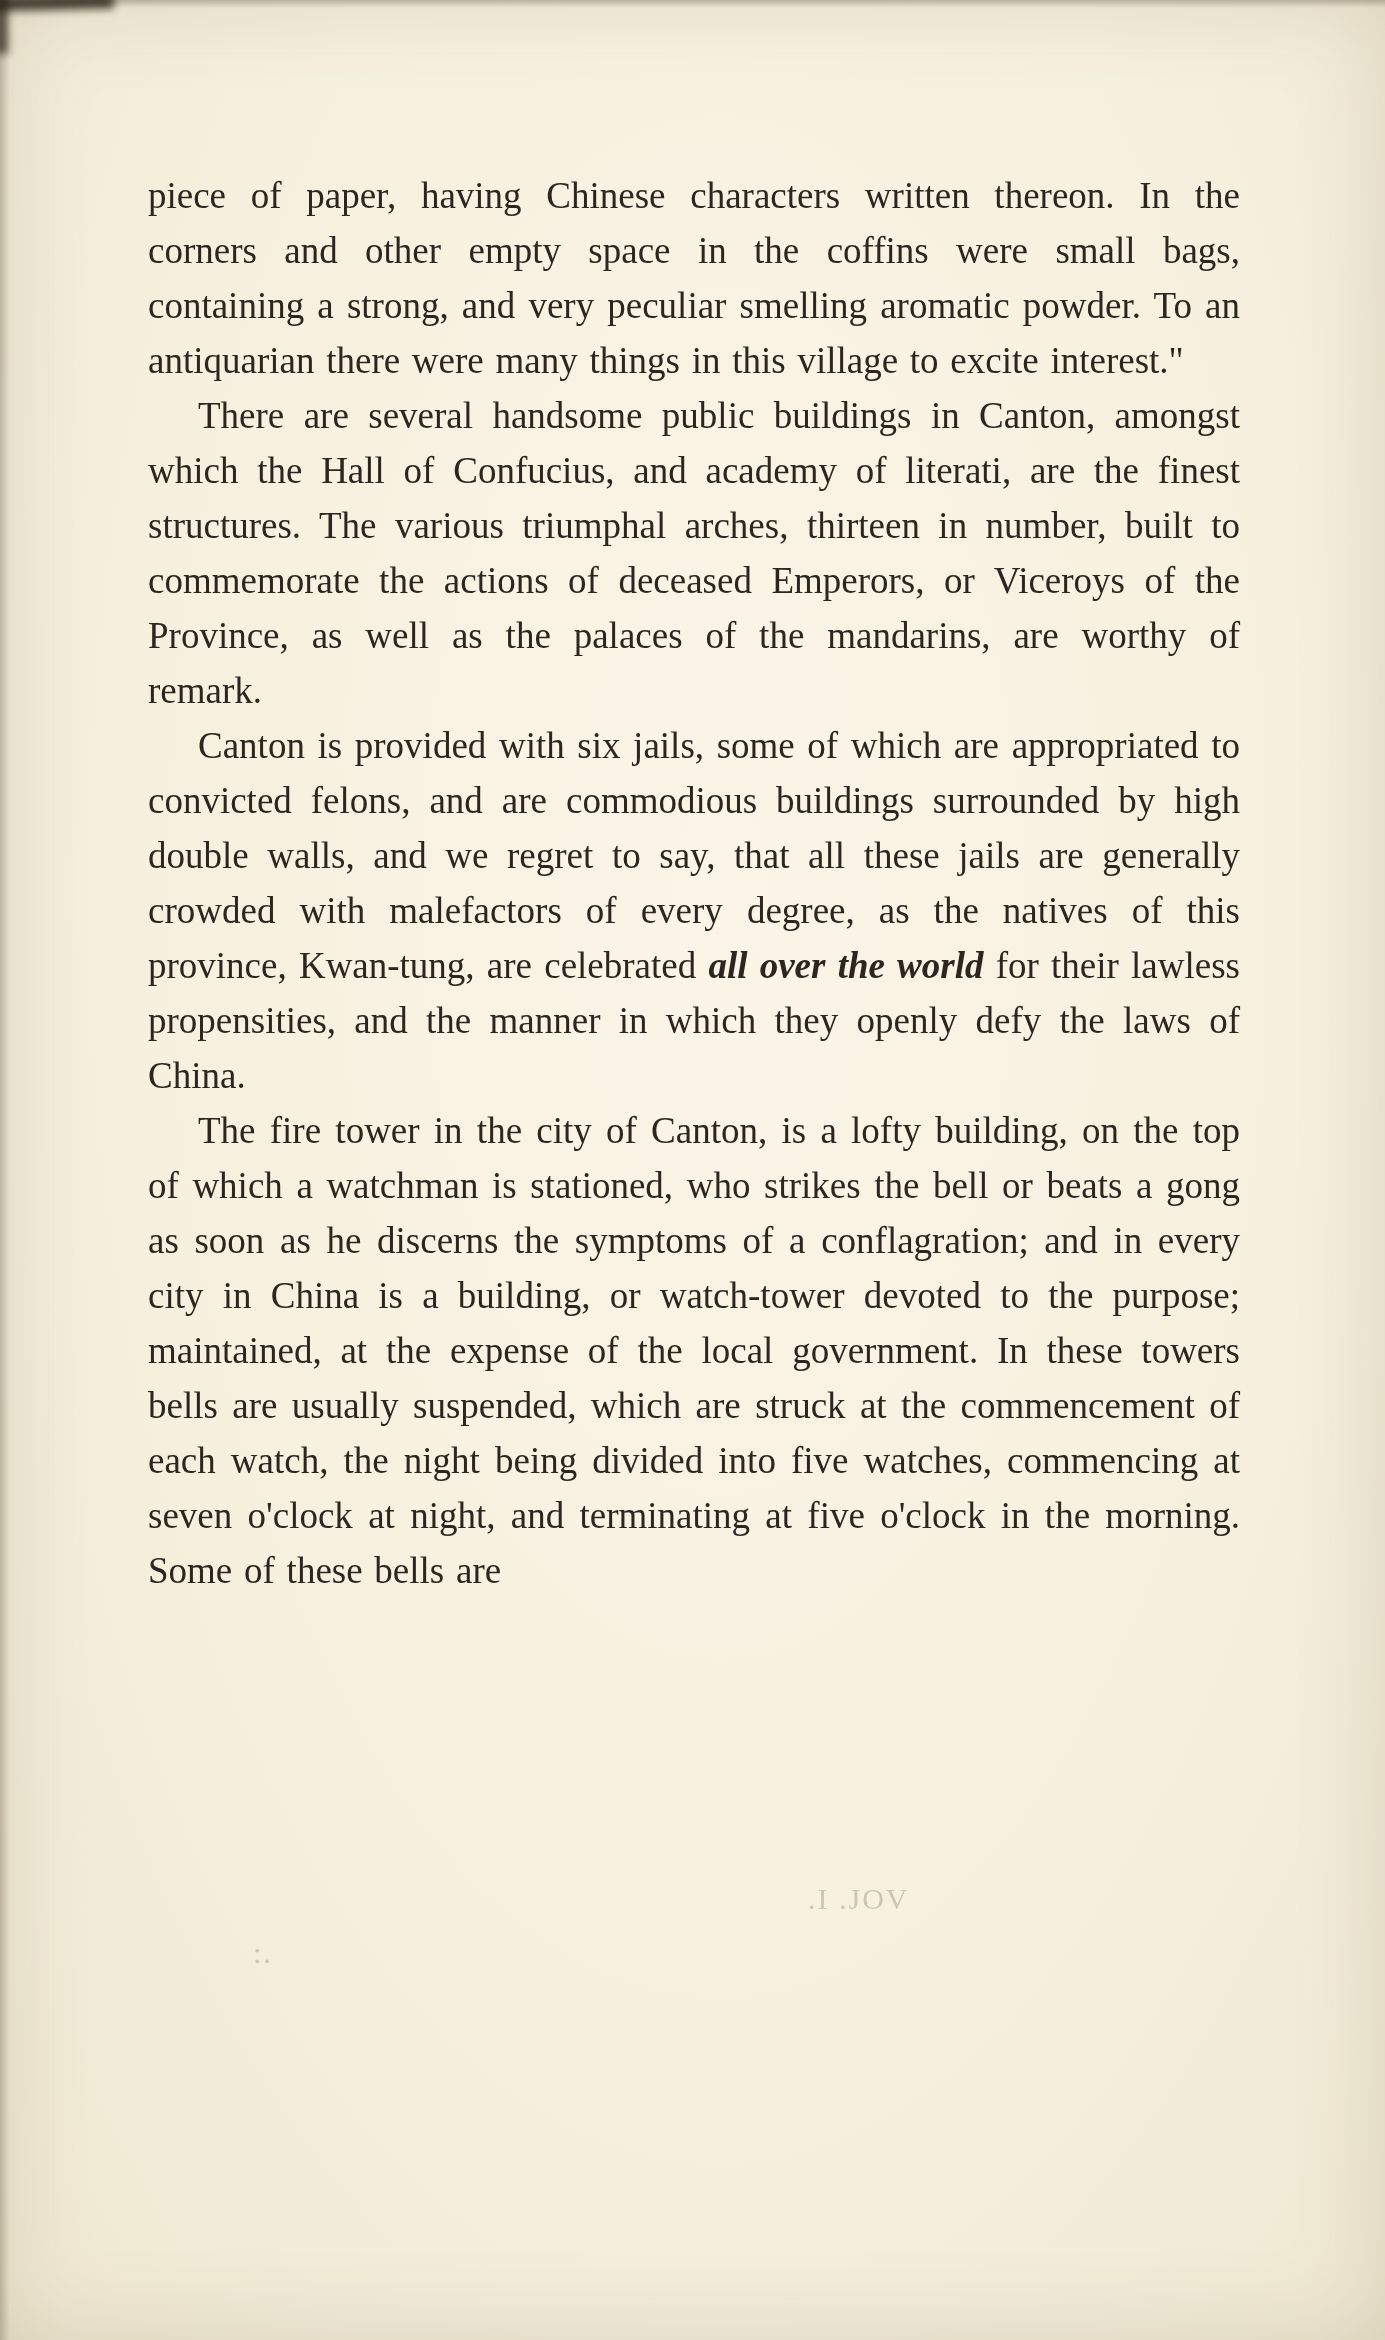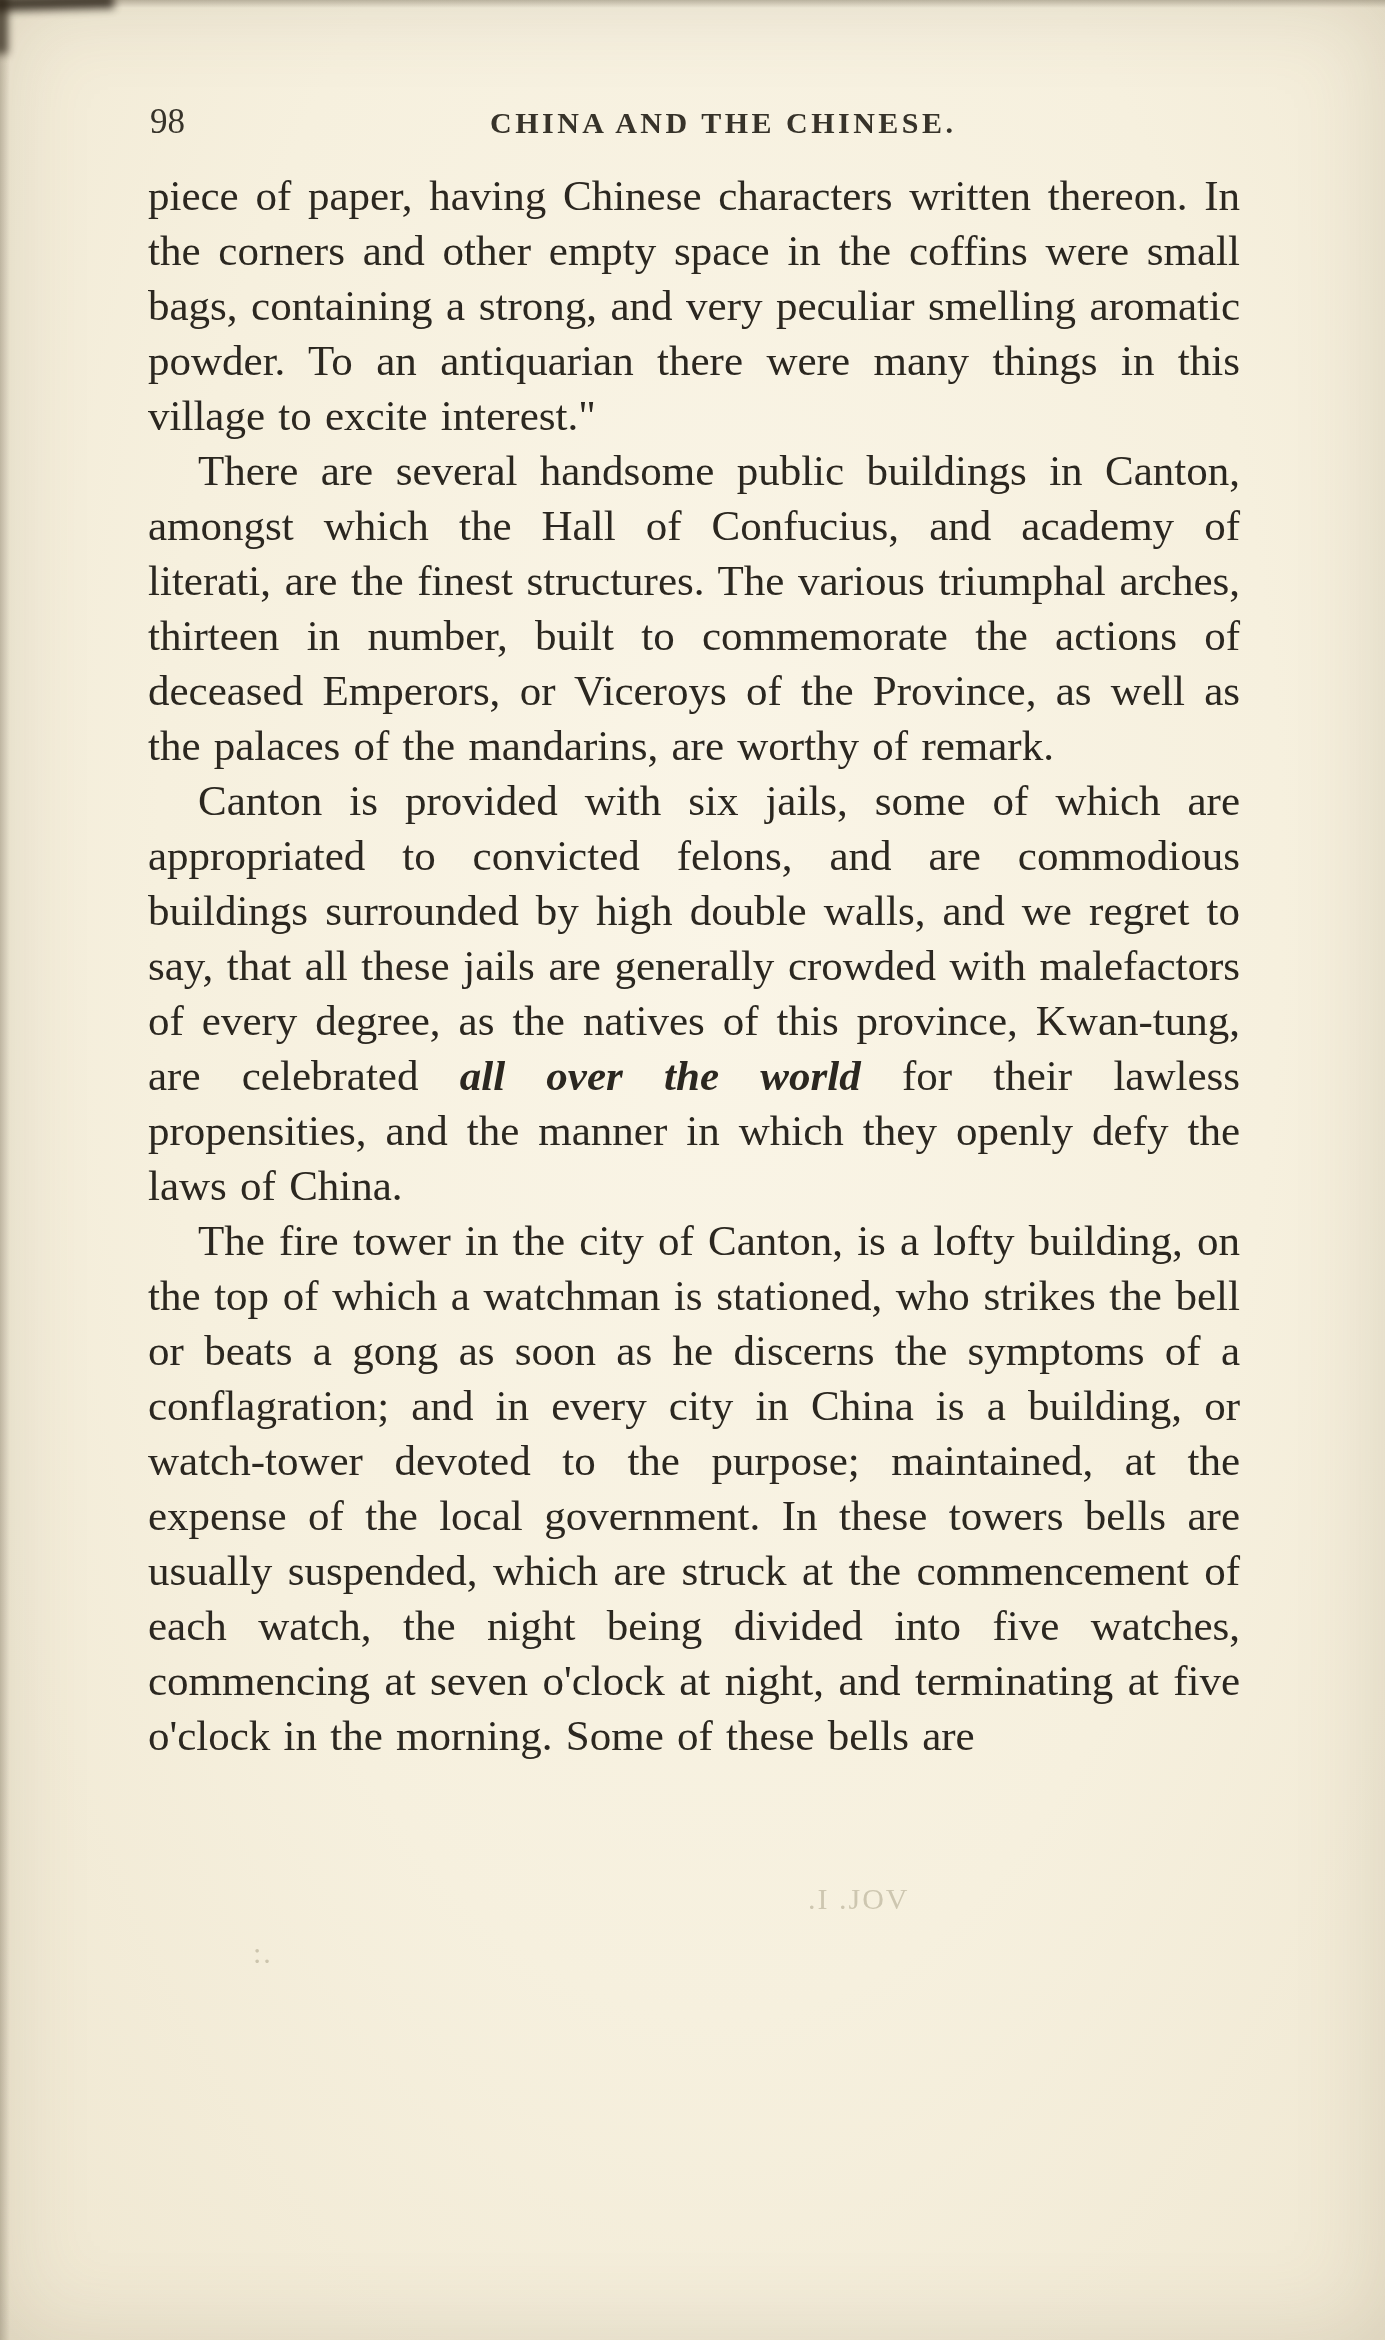--- a/index.html
+++ b/index.html
@@ -81,21 +81,21 @@
     color: #37332a;
     white-space: nowrap;
   }
 
   
   .text-block {
     position: absolute;
     top: 168px;
     left: 148px;
     width: 1092px;
-    font-size: 43px;
+    font-size: 37px;
     line-height: 55px;
     text-align: justify;
     word-spacing: 2.5px;
     color: #2b2720;
   }
   .text-block p {
     text-indent: 50px;
   }
   .text-block p.no-indent {
     text-indent: 0;
@@ -120,24 +120,20 @@
 </head>
 <body>
 
 <div class="page">
 
   <div class="edge-top"></div>
   <div class="edge-left"></div>
   <div class="corner-mark-a"></div>
   <div class="corner-mark-b"></div>
 
-  <div class="header">
-    <span class="page-number">98</span>
-    <span class="running-title">CHINA AND THE CHINESE.</span>
-  </div>
 
   <div class="text-block">
     <p class="no-indent">piece of paper, having Chinese characters written thereon. In the corners and other empty space in the coffins were small bags, containing a strong, and very peculiar smelling aromatic powder. To an antiquarian there were many things in this village to excite interest."</p>
     <p>There are several handsome public buildings in Canton, amongst which the Hall of Confucius, and academy of literati, are the finest structures. The various triumphal arches, thirteen in number, built to commemorate the actions of deceased Emperors, or Viceroys of the Province, as well as the palaces of the mandarins, are worthy of remark.</p>
     <p><span>Canton is provided with six jails, some of which are appropriated to convicted felons, and are commodious buildings surrounded by high double walls, and we regret to say, that all these jails are generally crowded with malefactors of every degree, as the natives of this province, Kwan-tung, are celebrated </span><em>all over the world</em><span> for their lawless propensities, and the manner in which they openly defy the laws of China.</span></p>
     <p>The fire tower in the city of Canton, is a lofty building, on the top of which a watchman is stationed, who strikes the bell or beats a gong as soon as he discerns the symptoms of a conflagration; and in every city in China is a building, or watch-tower devoted to the purpose; maintained, at the expense of the local government. In these towers bells are usually suspended, which are struck at the commencement of each watch, the night being divided into five watches, commencing at seven o'clock at night, and terminating at five o'clock in the morning. Some of these bells are</p>
   </div>
 
   <span class="show-through left">:.</span>
   <span class="show-through right">.I .JOV</span>

